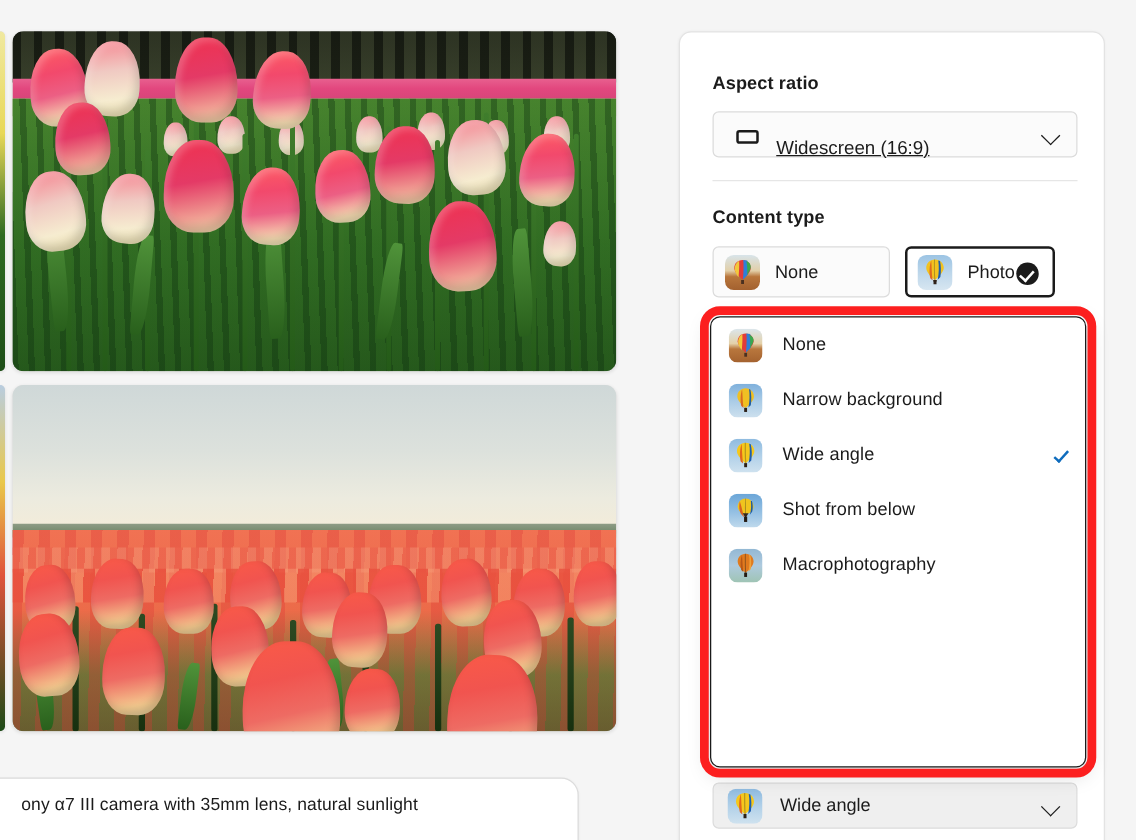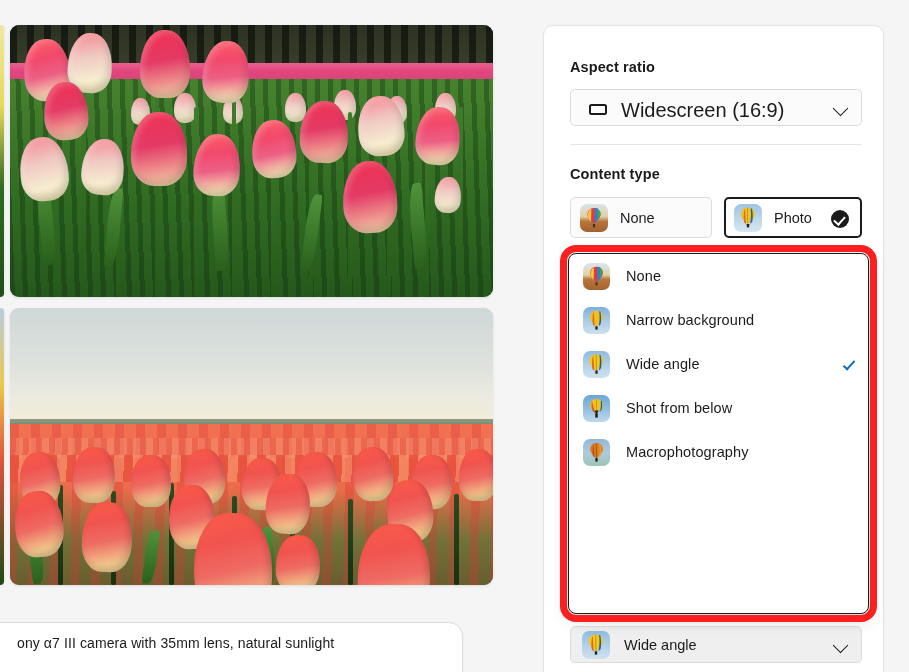--- a/index.html
+++ b/index.html
@@ -143,22 +143,22 @@
 
   .combo {
     position: absolute; left: 26px; width: 292px; height: 37px;
     background: #fbfbfb;
     border: 1px solid #dcdcdc;
     border-radius: 5px;
     cursor: pointer;
   }
   .combo-aspect { top: 63px; }
   .combo-text {
-    position: absolute; left: 50px; top: 9px;
-    font-size: 20px; color: #1b1b1b;
+    position: absolute; left: 50px; top: 20px;
+    font-size: 15px; color: #1b1b1b; text-decoration: underline;
   }
   .rect-icon {
     position: absolute; left: 18px; top: 14px;
     width: 18px; height: 11px;
     border: 2px solid #1b1b1b; border-radius: 2.5px;
   }
   .chev {
     position: absolute; right: 15px; top: 13px;
     width: 11px; height: 11px;
     border-right: 1.9px solid #1b1b1b;
@@ -175,21 +175,21 @@
   .chip {
     position: absolute; top: 171px; height: 41px;
     border-radius: 5px; cursor: pointer;
     display: flex; align-items: center;
   }
   .chip-none {
     left: 26px; width: 142px;
     background: #fbfbfb; border: 1px solid #dcdcdc;
   }
   .chip-photo {
-    left: 180px; width: 138px;
+    left: 180px; width: 120px;
     background: #ffffff; border: 2px solid #1b1b1b;
   }
   .chip-label { font-size: 14.5px; color: #1b1b1b; }
   .chip-check {
     position: absolute; right: 11px; top: 11px;
     width: 18px; height: 18px; border-radius: 50%;
     background: #1b1b1b;
   }
   .chip-check::after {
     content: ""; position: absolute; left: 5px; top: 4px;

